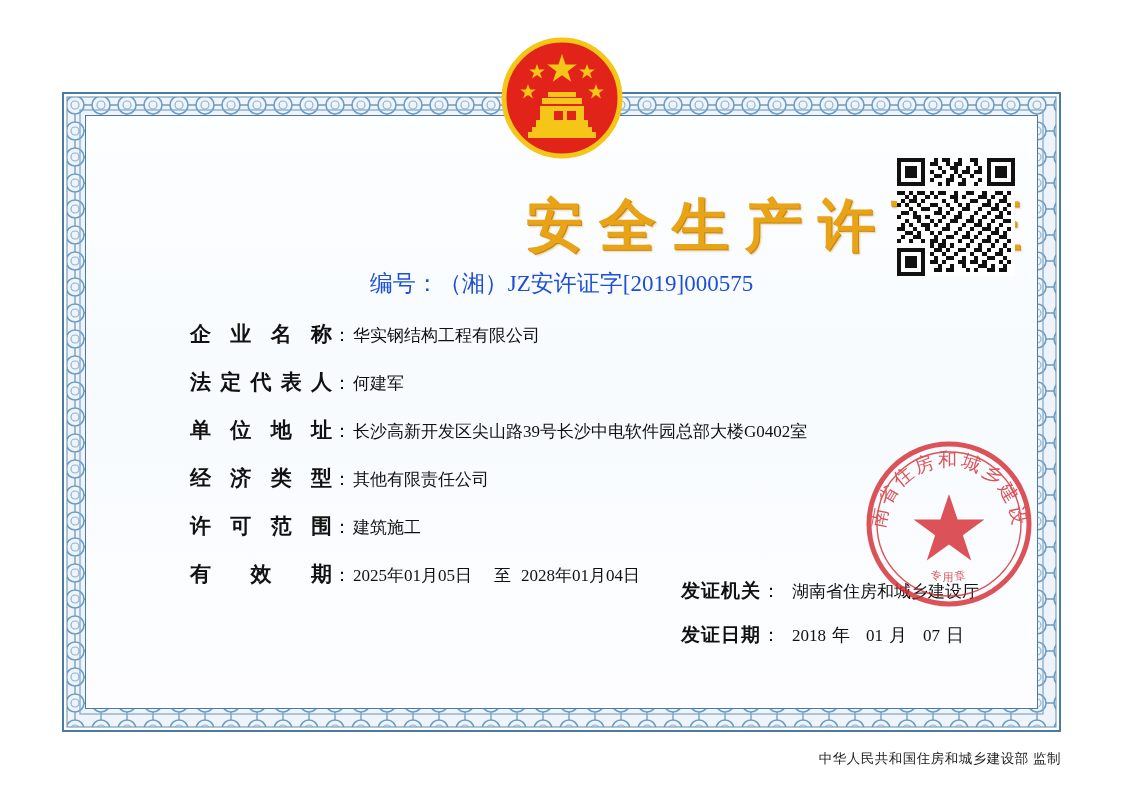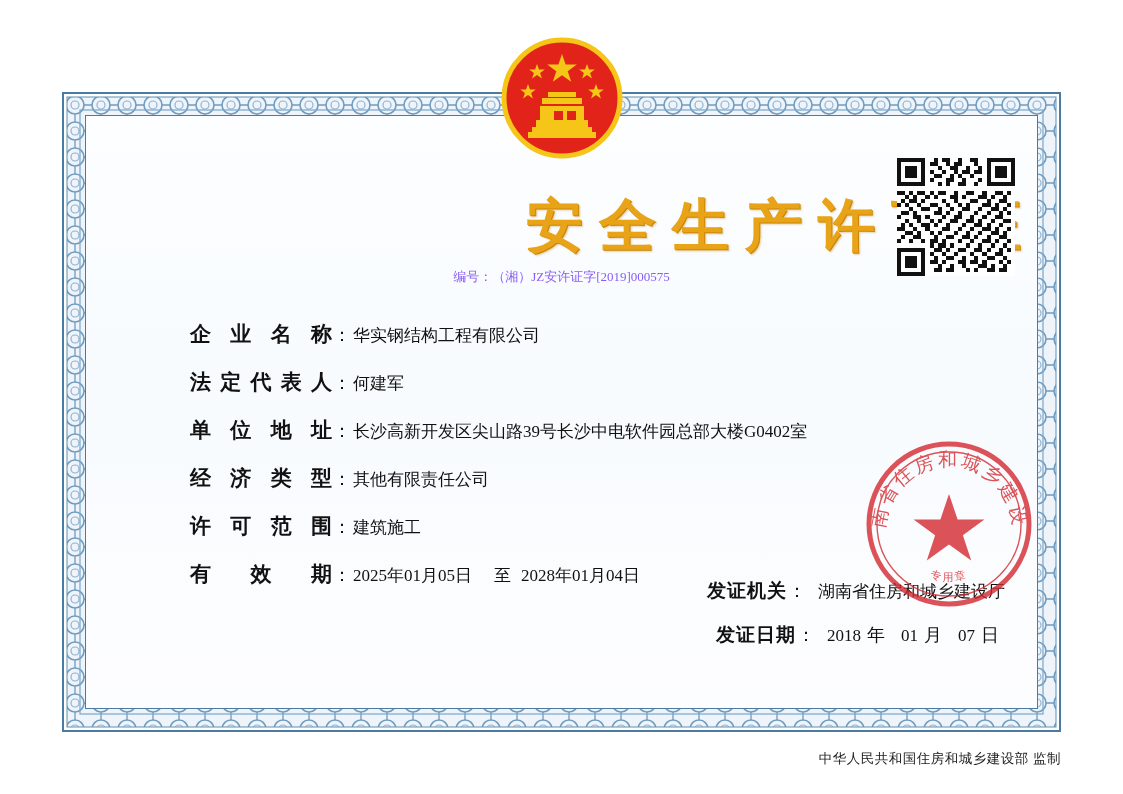--- a/index.html
+++ b/index.html
@@ -103,22 +103,22 @@
     font-family: Liberation Serif, serif;
     padding-left: 16px;
   }
 
   .serial {
     position: absolute;
     left: 0;
     right: 0;
     top: 152px;
     text-align: center;
-    font-size: 13px;
-    color: #8b5cf6;
+    font-size: 23px;
+    color: #1d4ed8;
     font-family: "Liberation Serif", serif;
   }
 
   .qr {
     position: absolute;
     right: 22px;
     top: 42px;
     width: 118px;
     height: 118px;
     background: #ffffff;
@@ -162,23 +162,23 @@
   }
   .f-sep {
     font-size: 17px;
     color: #111;
     padding: 0 10px 0 22px;
     font-family: "Liberation Serif", serif;
   }
 
   .issuer-block {
     position: absolute;
-    right: 32px;
+    right: 58px;
     top: 462px;
-    text-align: right;
+    text-align: left;
   }
   .issuer-row {
     height: 44px;
     white-space: nowrap;
     font-size: 18px;
     color: #111;
   }
   .issuer-label {
     font-family: "DejaVu Sans", "Liberation Sans", sans-serif;
     font-weight: bold;

